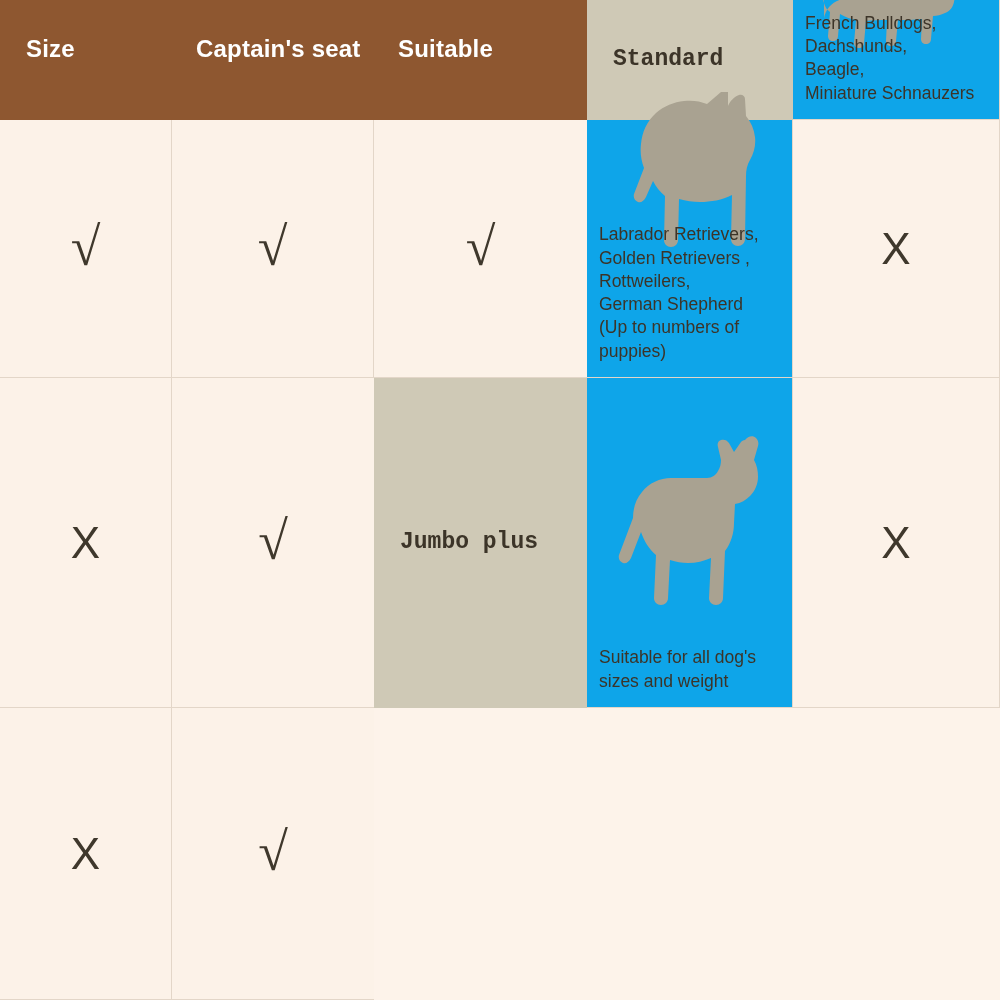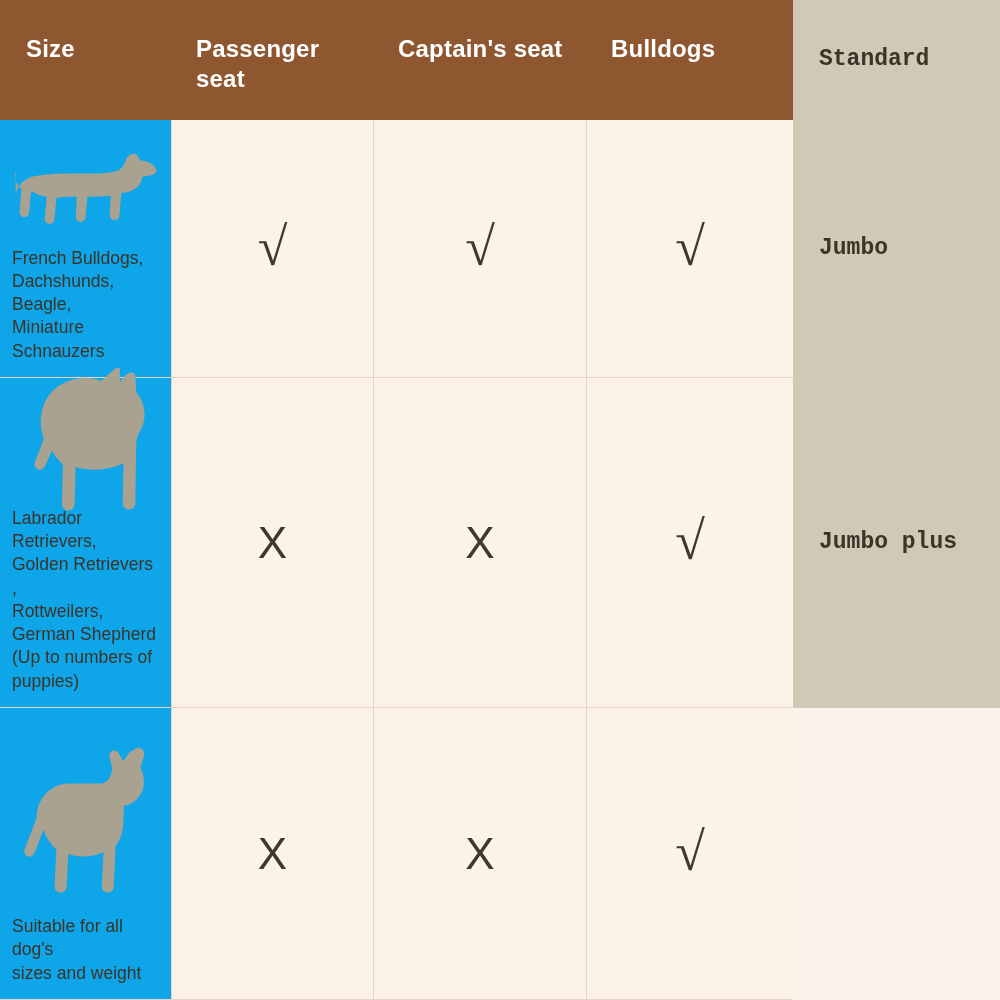--- a/index.html
+++ b/index.html
@@ -105,23 +105,22 @@
     font-family: "Liberation Sans", sans-serif;
     font-weight: 400;
   }
 </style>
 </head>
 <body>
 
 <div class="table">
 
   <div class="hcell">Size</div>
-  <div class="hcell pad-left-sm">Passenger seat</div>
   <div class="hcell pad-left-sm">Captain's seat</div>
-  <div class="hcell pad-left-sm">Bulldogs</div>
+  <div class="hcell pad-left-sm">Suitable</div>
 
   <div class="sizecell row-standard">Standard</div>
 
   <div class="breedcell">
     <div class="dogwrap">
       <svg width="168" height="110" viewBox="0 0 168 110" aria-hidden="true">
         <path fill="#a9a291" d="M12 62c2-10 9-17 19-19 14-3 30-3 45-3 13 0 26 1 38-2 6-1 9-5 11-10 1-4 3-7 7-8 3-1 6 1 7 4 1 2 3 3 5 3 5 1 9 3 12 7 2 3 1 6-2 7-3 1-6 2-9 2-2 0-3 1-3 3-1 5-4 9-9 11-4 2-8 3-12 3l-2 23c0 3-2 5-5 5s-5-2-5-5l1-20c-8 1-16 1-24 1l-2 21c0 3-2 5-5 5s-5-2-5-5l1-21c-7 0-14 0-21 1l-2 22c0 3-2 5-5 5s-5-2-5-5l2-23c-6-1-11-3-16-6l-2 22c0 3-2 5-5 5s-5-2-5-5l2-24c-3-2-5-5-6-9-1-3-1-6 0-9z"></path>
       </svg>
     </div>
     <div class="breedtext">French Bulldogs,
@@ -133,21 +132,20 @@
   <div class="markcell row-standard">
     <span class="mark check">√</span>
   </div>
   <div class="markcell row-standard">
     <span class="mark check">√</span>
   </div>
   <div class="markcell row-standard last">
     <span class="mark check">√</span>
   </div>
 
-  <div class="sizecell row-jumbo">Jumbo</div>
 
   <div class="breedcell">
     <div class="dogwrap">
       <svg width="180" height="170" viewBox="0 0 180 170" aria-hidden="true">
         <path fill="#a9a291" d="M128 14c2-5 6-9 11-11 3-1 6 1 6 4l1 17c5 6 8 13 9 21 1 8-1 16-5 23-3 5-4 10-4 16l-1 63c0 4-3 7-7 7s-7-3-7-7l1-44c-10 5-21 7-32 7-7 0-14-1-21-3l-1 41c0 4-3 7-7 7s-7-3-7-7l1-44c-5-4-9-9-12-15l-7 16c-2 4-5 6-8 5s-5-4-4-8l10-26c-3-8-4-16-3-24 1-12 6-23 15-31 8-7 18-11 28-12 8-1 16 0 23 3l14-12c2-2 5-3 7-2z"></path>
       </svg>
     </div>
     <div class="breedtext">Labrador Retrievers,
 Golden Retrievers ,
 Rottweilers,

